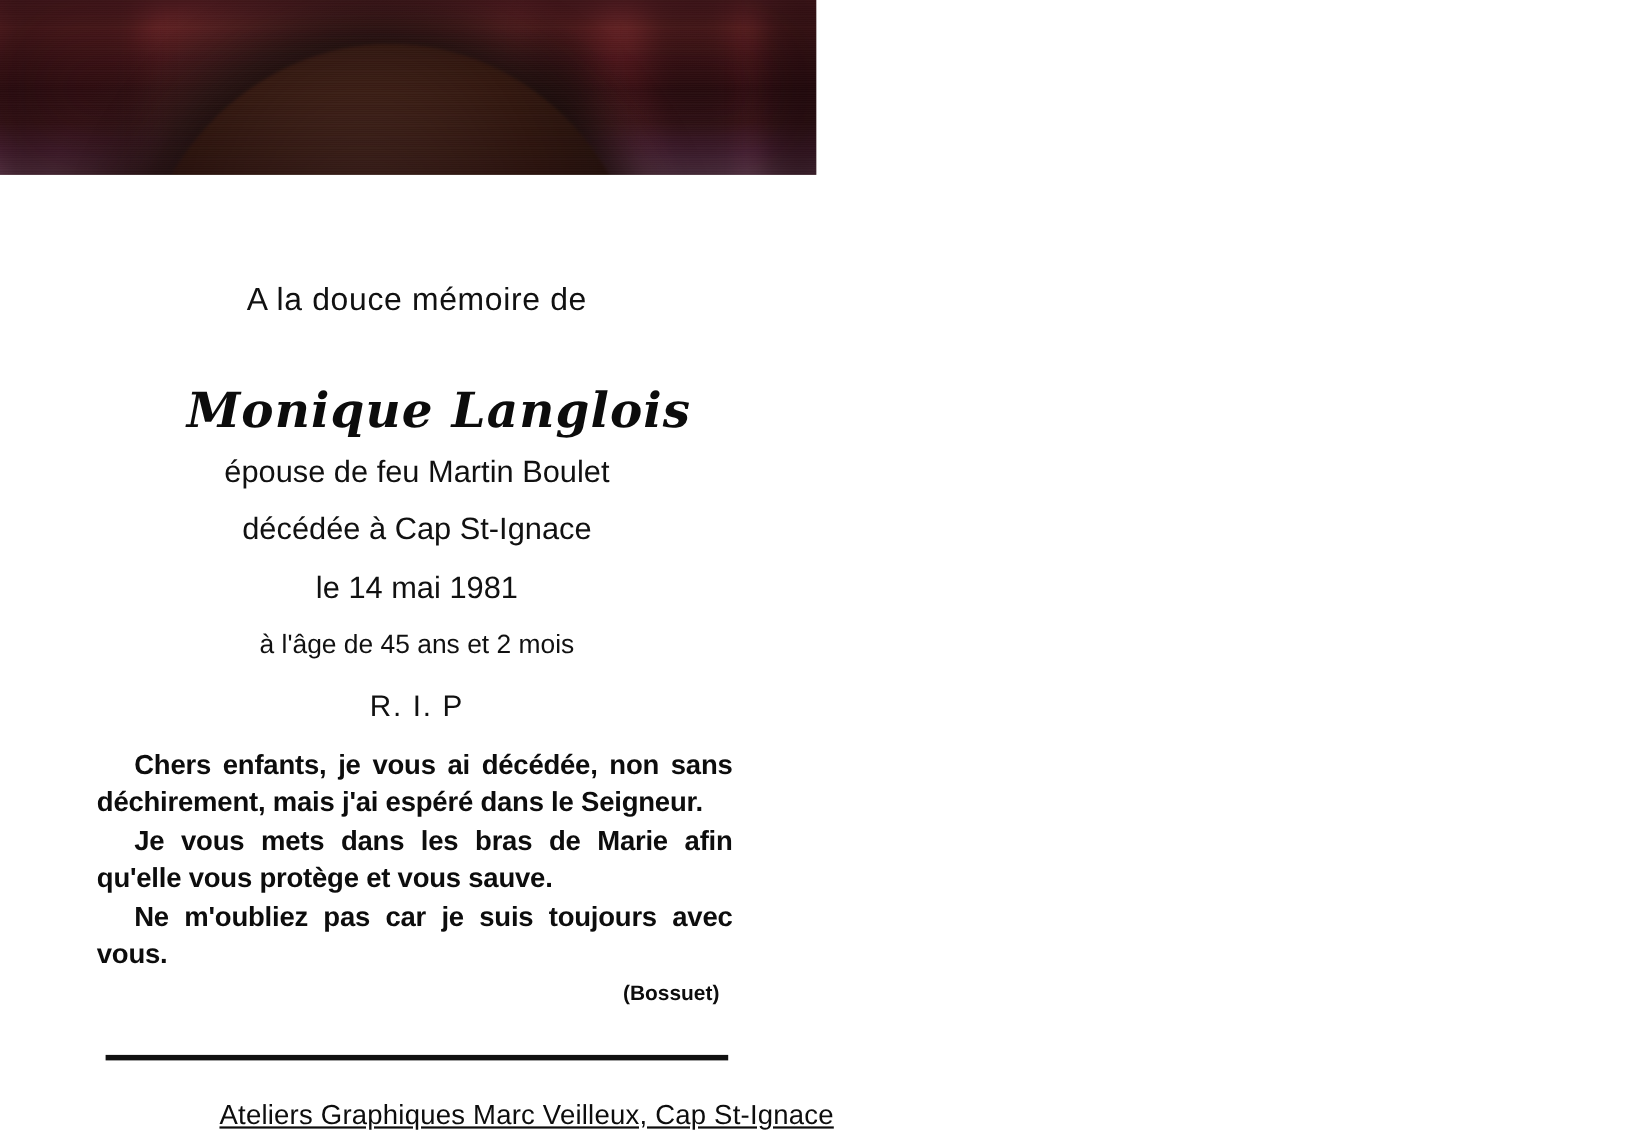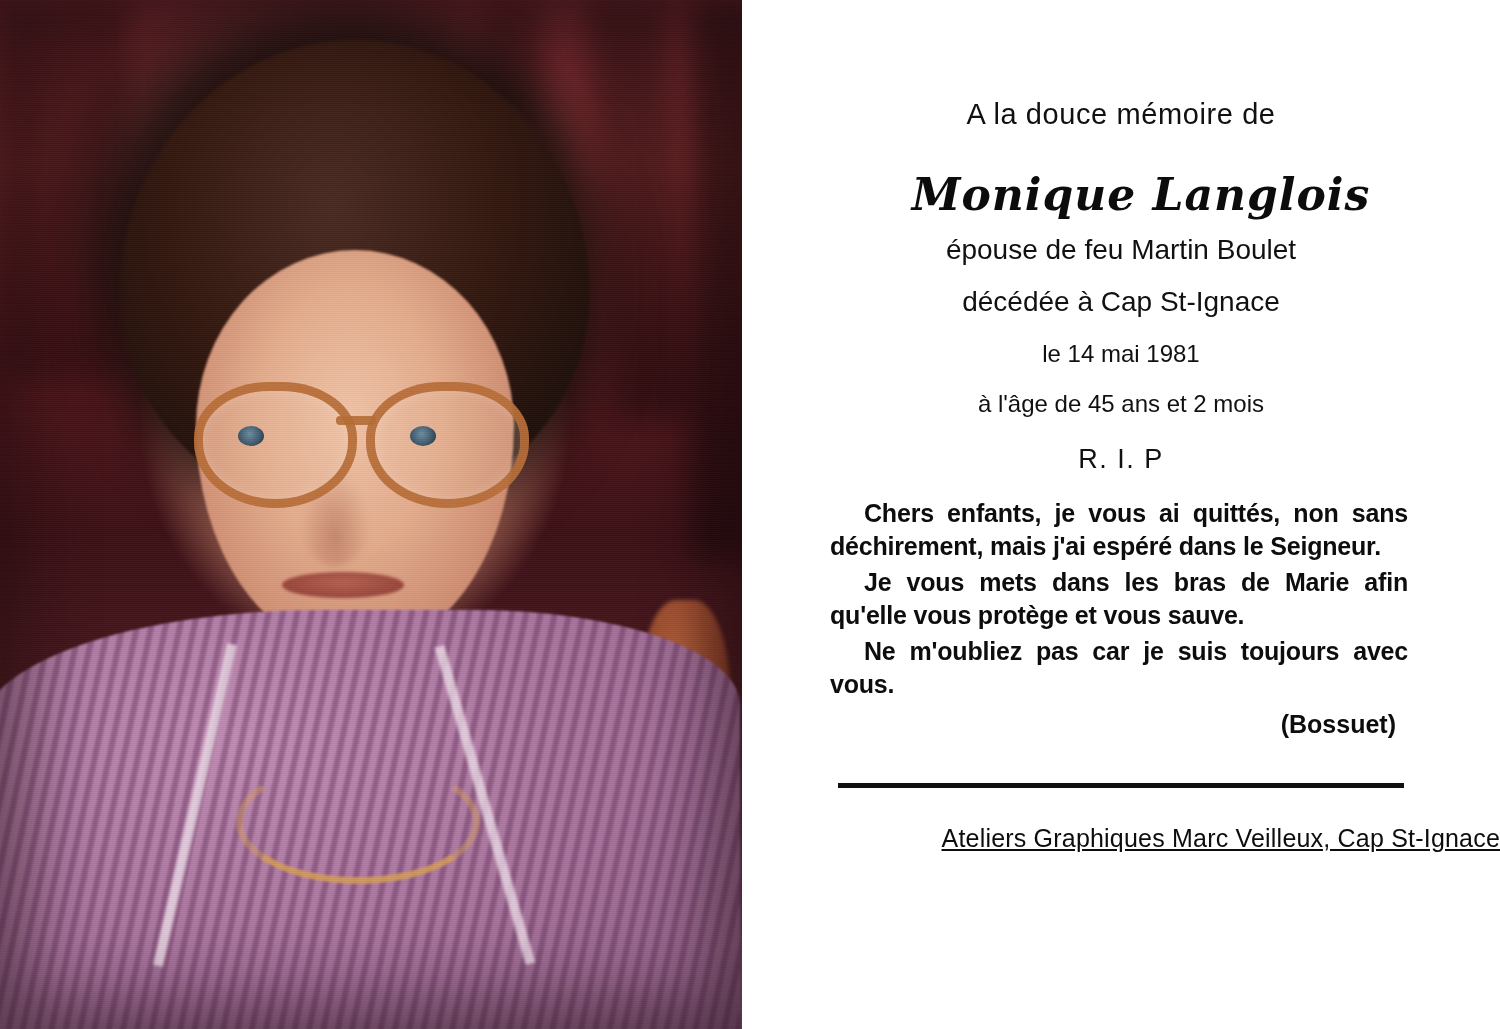--- a/index.html
+++ b/index.html
@@ -11,21 +11,21 @@
     width: 1500px;
     height: 1029px;
     font-family: "Liberation Sans", sans-serif;
     overflow: hidden;
   }
   .card {
     position: relative;
     width: 1500px;
     height: 1029px;
     display: flex;
-    flex-direction: row;
+    flex-direction: column;
     background: #ffffff;
   }
 
   
   .photo-pane {
     position: relative;
     width: 742px;
     height: 1029px;
     overflow: hidden;
     background: #2b1216;
@@ -200,40 +200,40 @@
     text-align: center;
     color: #111;
   }
   .line-intro {
     margin-top: 98px;
     font-size: 29px;
     letter-spacing: 0.6px;
     font-family: "Liberation Sans", sans-serif;
   }
   .name {
-    margin-top: 38px;
+    margin-top: 58px;
     font-family: "DejaVu Serif", serif;
     font-style: italic;
     font-size: 44px;
     font-weight: 700;
     letter-spacing: 1px;
     color: #0c0c0c;
     padding-left: 40px;
   }
   .line-spouse {
     margin-top: 14px;
     font-size: 28px;
   }
   .line-place {
     margin-top: 20px;
     font-size: 28px;
   }
   .line-date {
     margin-top: 22px;
-    font-size: 24px;
+    font-size: 28px;
   }
   .line-age {
     margin-top: 22px;
     font-size: 24px;
   }
   .rip {
     margin-top: 26px;
     font-size: 27px;
     letter-spacing: 1.5px;
   }
@@ -247,21 +247,21 @@
     font-weight: 600;
     letter-spacing: -0.2px;
   }
   .body-block p {
     margin: 0 0 4px 0;
     text-indent: 34px;
   }
   .attribution {
     margin: 10px 104px 0 0;
     text-align: right;
-    font-size: 25px;
+    font-size: 19px;
     font-weight: 600;
     color: #0d0d0d;
   }
   .rule {
     margin: 44px 96px 0 96px;
     height: 5px;
     background: #111;
   }
   .printer {
     margin: 36px 0 0 0;
@@ -308,21 +308,21 @@
       <div class="line-intro">A la douce mémoire de</div>
       <div class="name">Monique Langlois</div>
       <div class="line-spouse">épouse de feu Martin Boulet</div>
       <div class="line-place">décédée à Cap St-Ignace</div>
       <div class="line-date">le 14 mai 1981</div>
       <div class="line-age">à l'âge de 45 ans et 2 mois</div>
       <div class="rip">R. I. P</div>
     </div>
 
     <div class="body-block">
-      <p>Chers enfants, je vous ai quittés, non sans déchirement, mais j'ai espéré dans le Seigneur.</p>
+      <p>Chers enfants, je vous ai décédée, non sans déchirement, mais j'ai espéré dans le Seigneur.</p>
       <p>Je vous mets dans les bras de Marie afin qu'elle vous protège et vous sauve.</p>
       <p>Ne m'oubliez pas car je suis toujours avec vous.</p>
     </div>
 
     <div class="attribution">(Bossuet)</div>
 
     <div class="rule"></div>
 
     <div class="printer">Ateliers Graphiques Marc Veilleux, Cap St-Ignace</div>
   </div>

